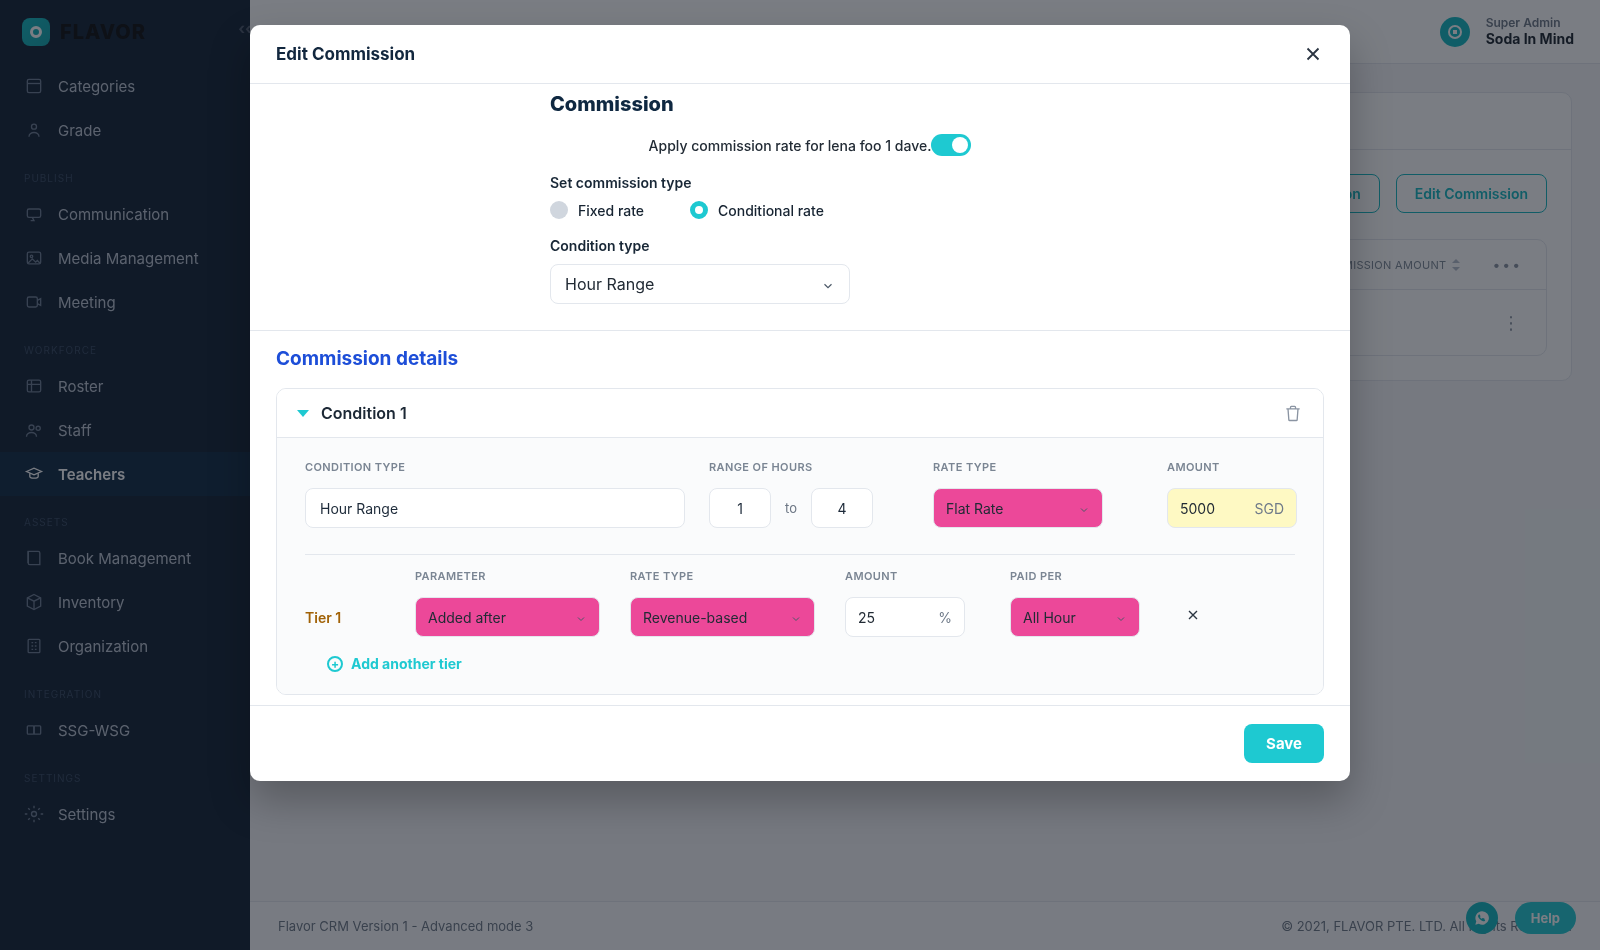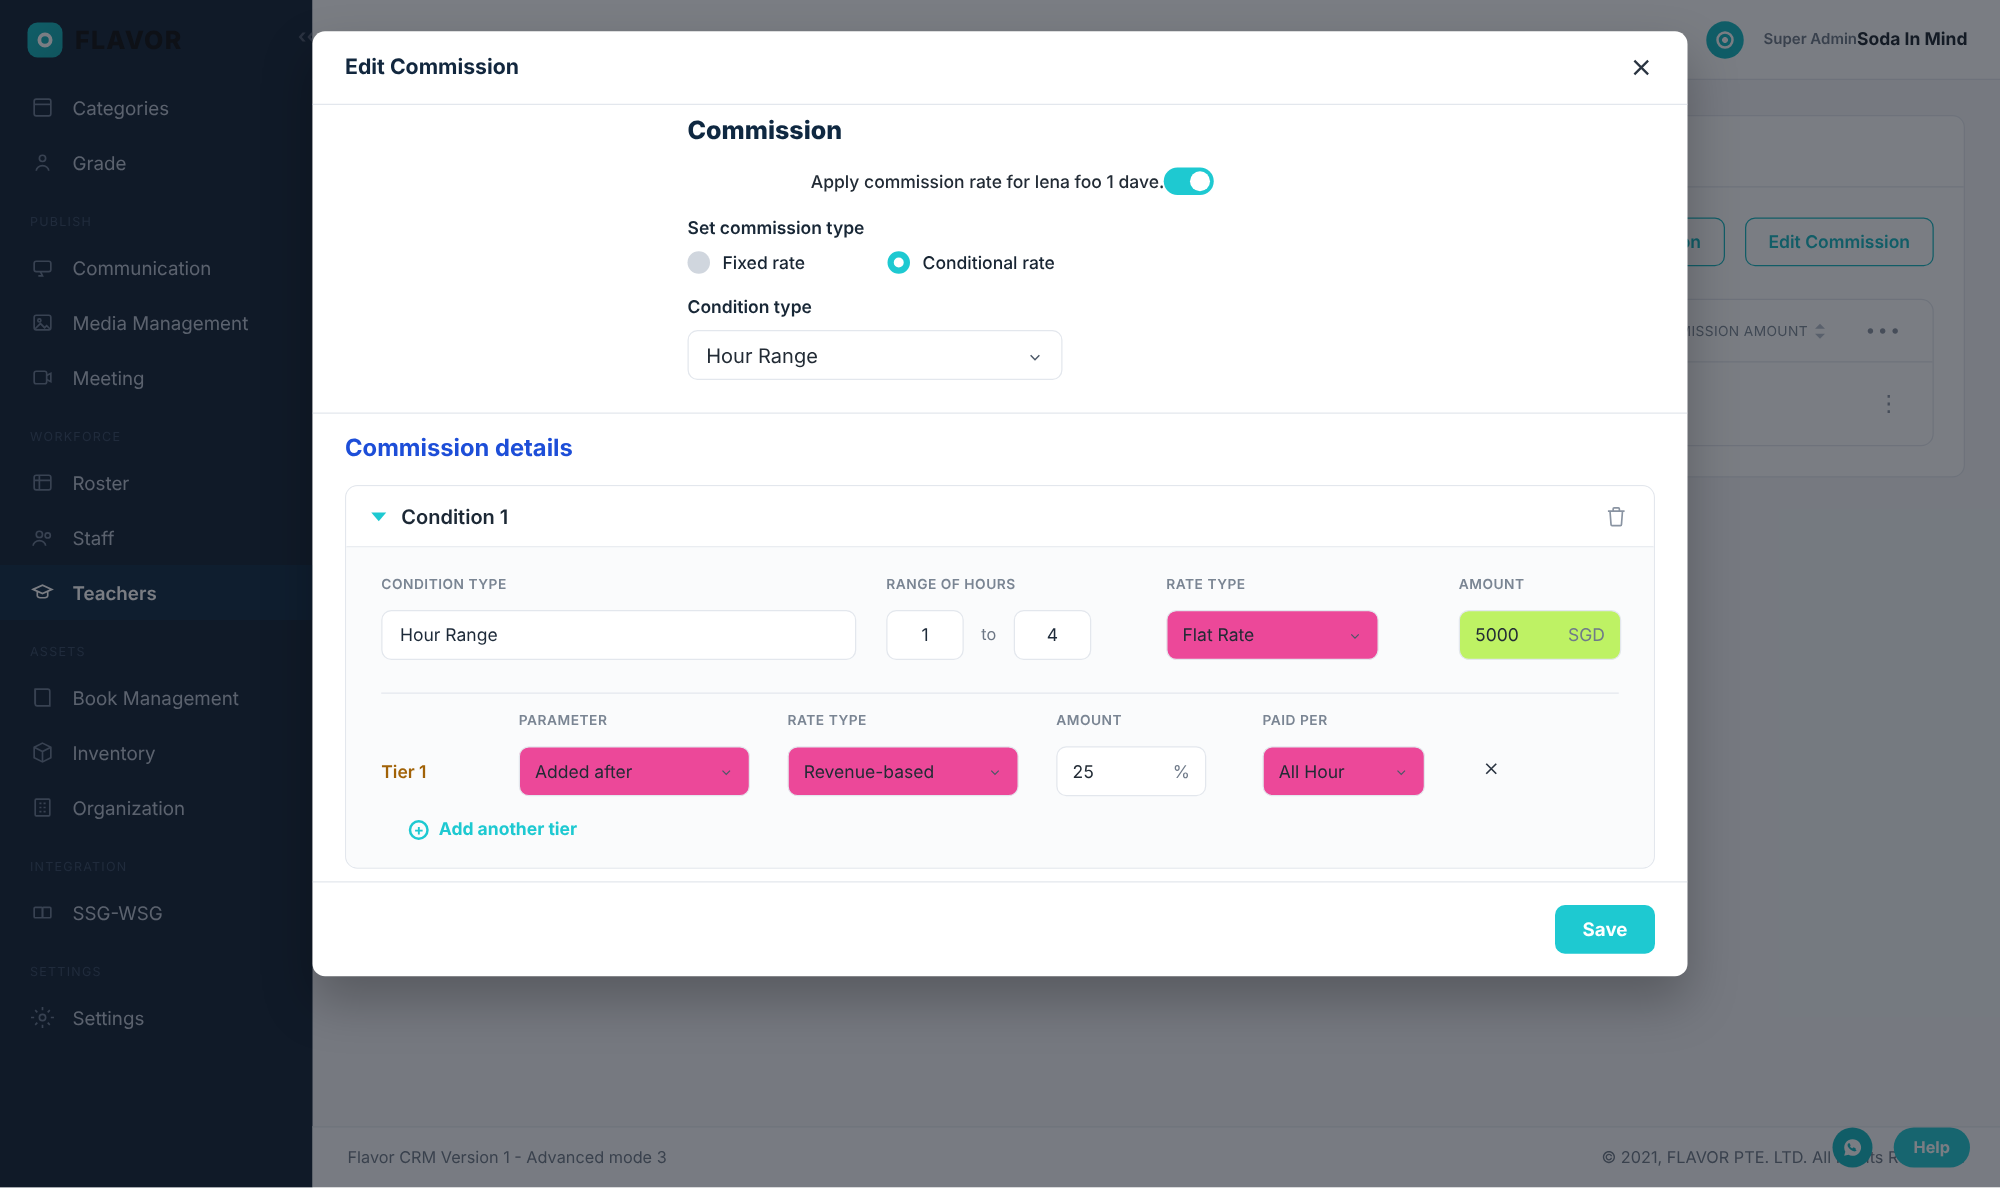--- a/index.html
+++ b/index.html
@@ -32,21 +32,21 @@
   .nav-item{display:flex;align-items:center;gap:14px;padding:12px 24px;font-size:15px;cursor:pointer;color:var(--sidebar-text)}
   .nav-item.active{background:var(--sidebar-active);color:#fff;font-weight:600}
   .nav-item .icon{width:20px;height:20px;display:inline-flex;align-items:center;justify-content:center;flex-shrink:0}
   .nav-item .icon svg{stroke:#6a7a8f;stroke-width:1.6;fill:none}
   .nav-item.active .icon svg{stroke:#fff}
 
   .main{flex:1;position:relative;height:100%}
   .topbar{height:64px;background:#fff;border-bottom:1px solid var(--border);display:flex;align-items:center;justify-content:flex-end;padding:0 26px;gap:16px}
   .avatar{width:30px;height:30px;border-radius:50%;background:radial-gradient(circle at 50% 50%,#fff 0 10%,#0fb7bf 12% 100%);display:flex;align-items:center;justify-content:center}
   .avatar span{width:14px;height:14px;border:2px solid #fff;border-radius:50%}
-  .user-meta{display:flex;line-height:1.25}
+  .user-meta{display:flex;flex-direction:column;line-height:1.25}
   .user-role{font-size:12px;color:#6b7684;font-weight:600}
   .user-name{font-size:14px;color:#17202a;font-weight:700}
 
   .content{padding:28px}
   .card{background:#fff;border:1px solid var(--border);border-radius:10px}
   .card-inner{padding:24px}
 
   .actions-row{display:flex;gap:16px;justify-content:flex-end}
   .btn-outline{border:1px solid var(--accent);color:var(--accent);background:#fff;border-radius:8px;padding:10px 18px;font-weight:600;font-size:14px;cursor:pointer}
   .table-head{display:flex;justify-content:flex-end;gap:30px;padding:0 24px;font-size:11px;letter-spacing:.3px;color:#7c8895}
@@ -72,21 +72,21 @@
   .close-x svg{stroke:#2a3441}
 
   .modal-body{max-height:770px;overflow:auto}
   .section1{display:flex;flex-direction:column;gap:18px;padding:8px 26px 26px 300px}
   .h1{font-size:20px;font-weight:800;color:#0f2841}
   .oneline{display:flex;align-items:center;justify-content:center;max-width:520px}
   .desc{font-size:14px;color:#222b35;font-weight:500}
   .switch{width:40px;height:22px;border-radius:999px;background:#1ec9d1;position:relative;cursor:pointer}
   .switch::after{content:"";position:absolute;right:3px;top:3px;width:16px;height:16px;background:#fff;border-radius:50%}
   .field-label{font-size:14px;font-weight:600;color:#182736}
-  .radio-row{display:flex;gap:66px;margin-top:10px}
+  .radio-row{display:flex;gap:46px;margin-top:10px}
   .radio{display:flex;align-items:center;gap:10px;font-size:14px;color:#172432;font-weight:500;cursor:pointer}
   .dot{width:18px;height:18px;border-radius:50%;background:#d0d6de}
   .dot.active{background:#fff;border:5px solid #1ec9d1}
   .select{width:300px;border:1px solid var(--border);border-radius:8px;height:40px;display:flex;align-items:center;justify-content:space-between;padding:0 14px;background:#fff;cursor:pointer}
   .select .chev{width:14px;height:14px}
   .select .chev svg{stroke:#4b5867}
 
   hr.sep{border:none;border-top:1px solid var(--border);margin:0}
 
   .h2{font-size:19px;font-weight:700;color:#1d4ed8;padding:16px 26px 18px}
@@ -99,21 +99,21 @@
 
   .cond-body{background:#fafbfc;padding:22px 28px}
   .grid1{display:grid;grid-template-columns: 380px 200px 210px 160px;gap:24px;align-items:center}
   .th{font-size:11px;letter-spacing:.4px;color:#7a8593;font-weight:600}
   .input, .input-sm{border:1px solid var(--border);background:#fff;border-radius:8px;height:40px;padding:0 14px;font-size:14px;color:#1d2a39}
   .input{width:100%}
   .input-sm{width:62px;text-align:center}
   .range{display:flex;align-items:center;gap:14px;font-size:13px;color:#6c7684}
   .select2{border:1px solid var(--border);background:#ec4899;border-radius:8px;height:40px;display:flex;align-items:center;justify-content:space-between;padding:0 12px;font-size:14px;cursor:pointer}
   .select2 .chev{width:12px;height:12px}
-  .amt{border:1px solid var(--border);background:#bef264;border-radius:8px;height:40px;width:130px;display:flex;align-items:center;justify-content:space-between;padding:0 12px;font-size:14px}
+  .amt{border:1px solid var(--border);background:#fef9c3;border-radius:8px;height:40px;width:130px;display:flex;align-items:center;justify-content:space-between;padding:0 12px;font-size:14px}
   .amt span:last-child{color:#6f7a89}
 
   .tier-area{border-top:1px solid var(--border);margin-top:26px;padding-top:14px}
   .grid2{display:grid;grid-template-columns:80px 185px 185px 135px 145px 30px;gap:30px;align-items:center}
   .tier-label{font-size:14px;color:#a16207;font-weight:600}
   .input-pct{border:1px solid var(--border);background:#fff;border-radius:8px;height:40px;width:120px;display:flex;align-items:center;justify-content:space-between;padding:0 12px;font-size:14px}
   .remove-x{cursor:pointer}
   .remove-x svg{stroke:#2a3441}
   .add-tier{display:inline-flex;align-items:center;gap:8px;color:#1ec9d1;font-weight:700;font-size:14px;margin-top:18px;cursor:pointer;margin-left:22px}
   .add-tier .plus{width:16px;height:16px;border:2px solid #1ec9d1;border-radius:50%;display:flex;align-items:center;justify-content:center;font-size:12px;line-height:1}

